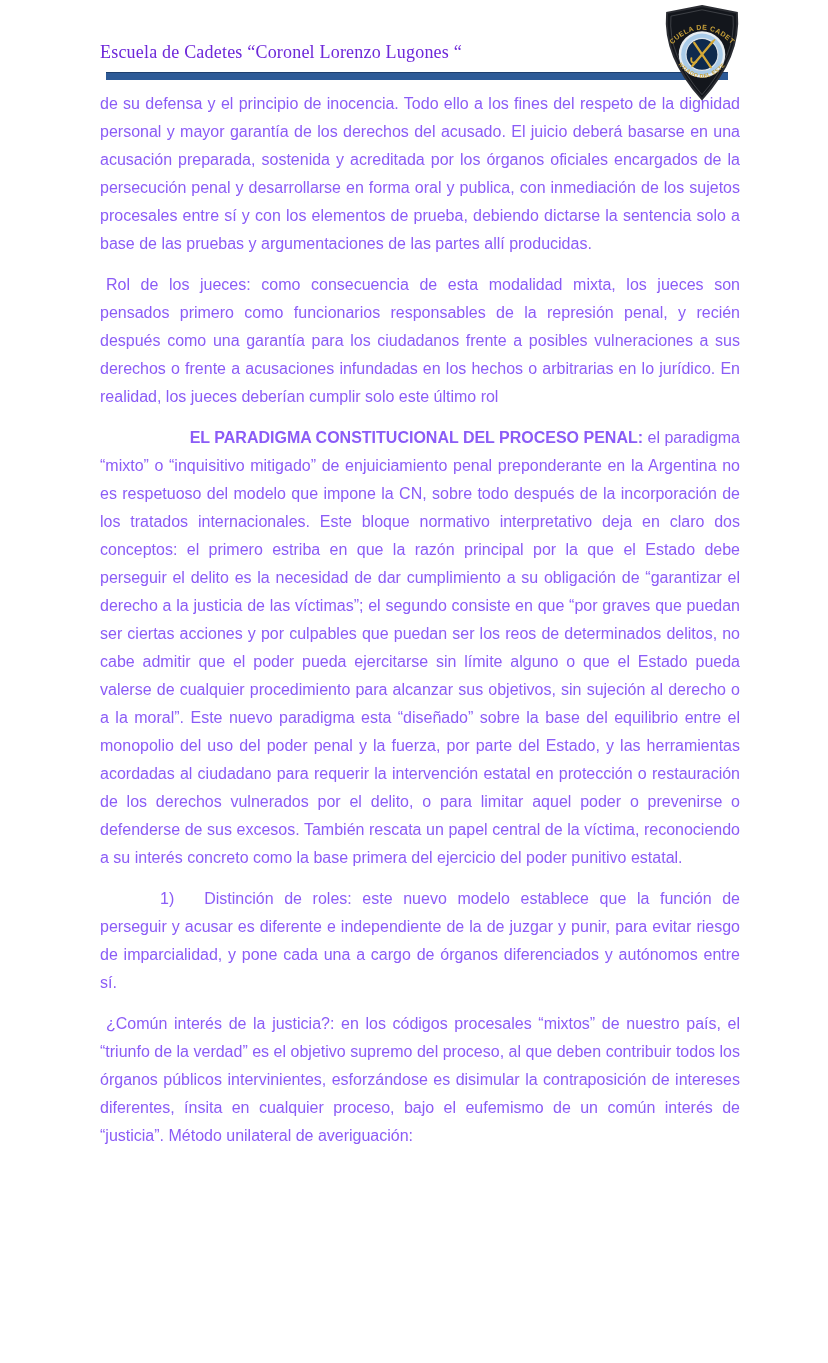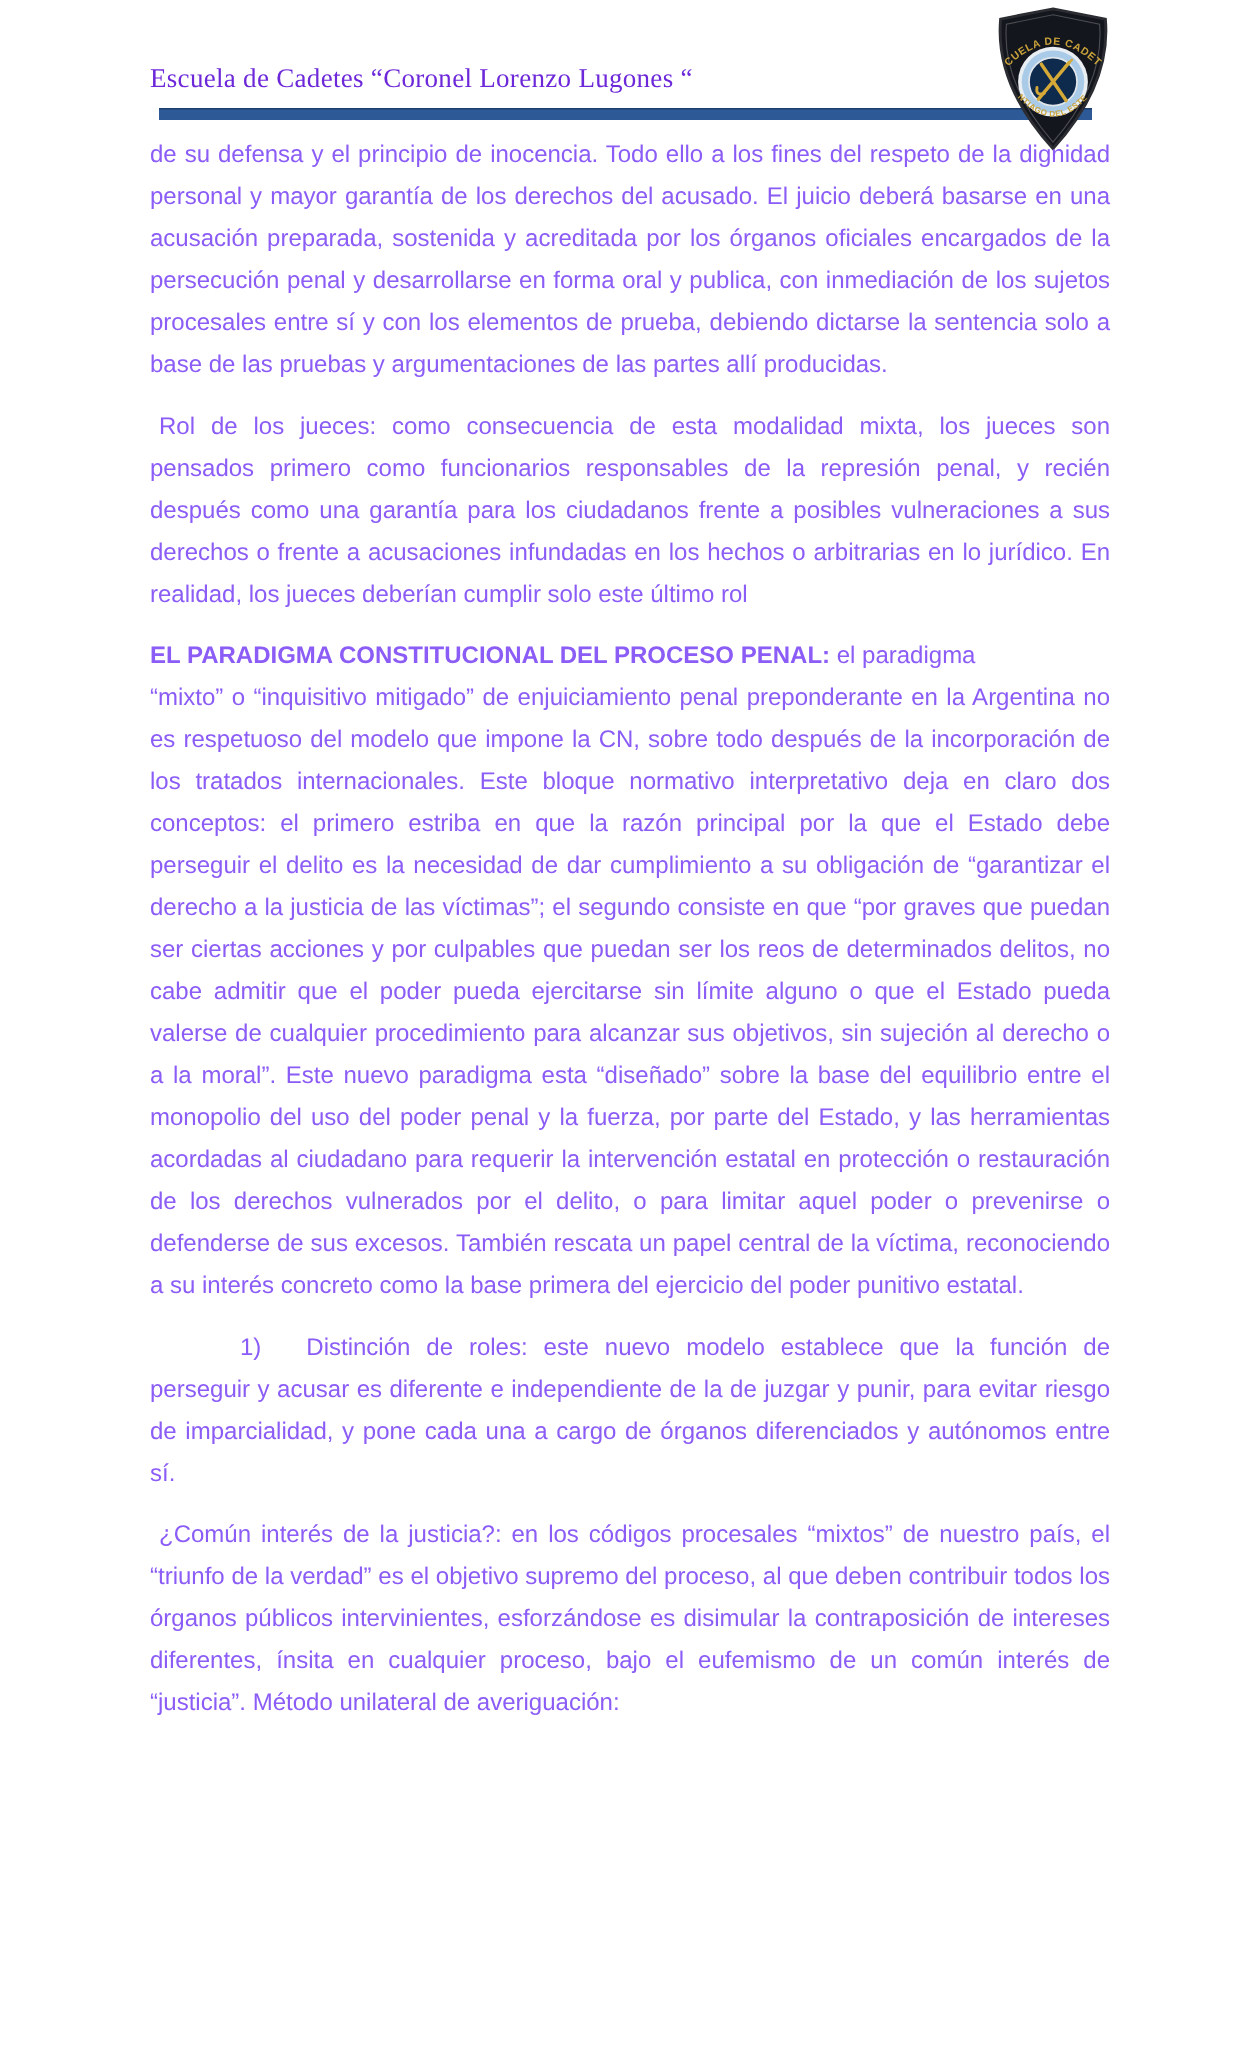--- a/index.html
+++ b/index.html
@@ -51,21 +51,21 @@
     font-size: 16px;
     line-height: 28px;
     color: #8b5cf6;
     text-align: justify;
   }
   .para { margin: 0 0 13px 0; }
   .indent-sm { text-indent: 6px; }
   .numbered { text-indent: 60px; }
   .tabgap { display: inline-block; width: 30px; }
   .bold { font-weight: bold; }
-  .lead-line { text-align: left; }
+  .lead-line { text-align: right; }
 
   
   .page-footer {
     position: absolute;
     top: 1272px;
     left: 100px;
     width: 640px;
     text-align: center;
   }
   .page-number {

